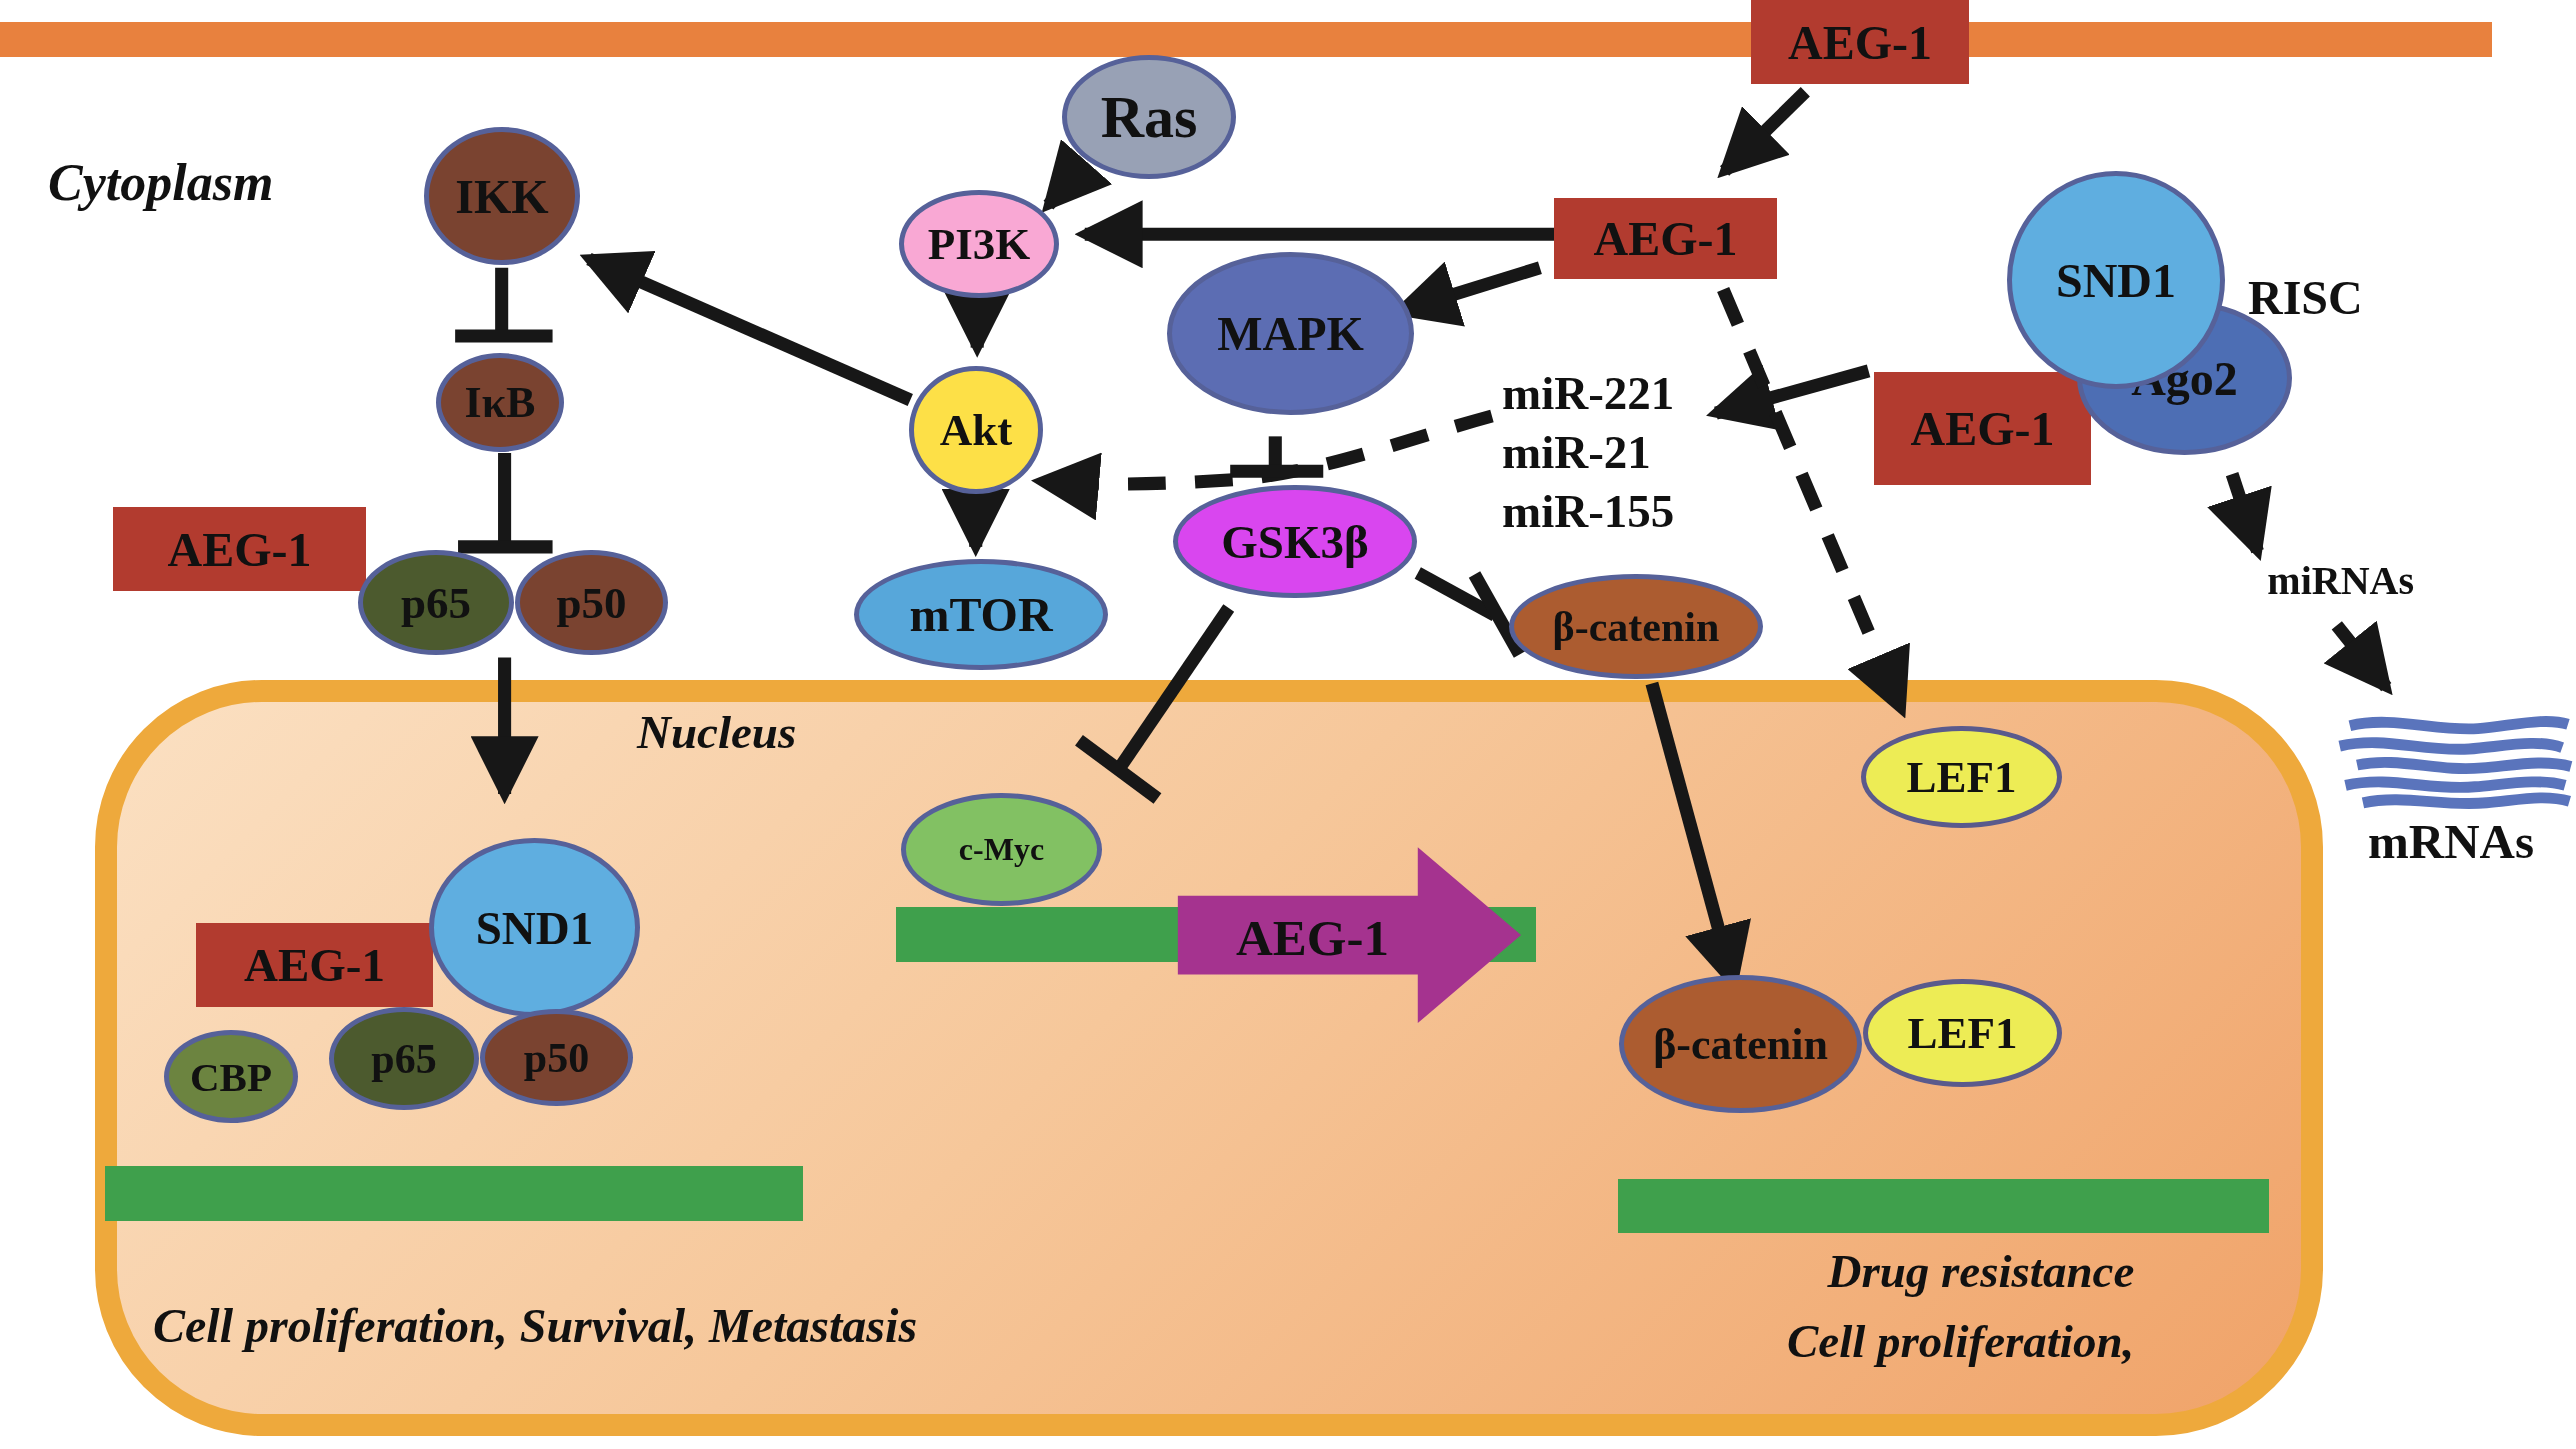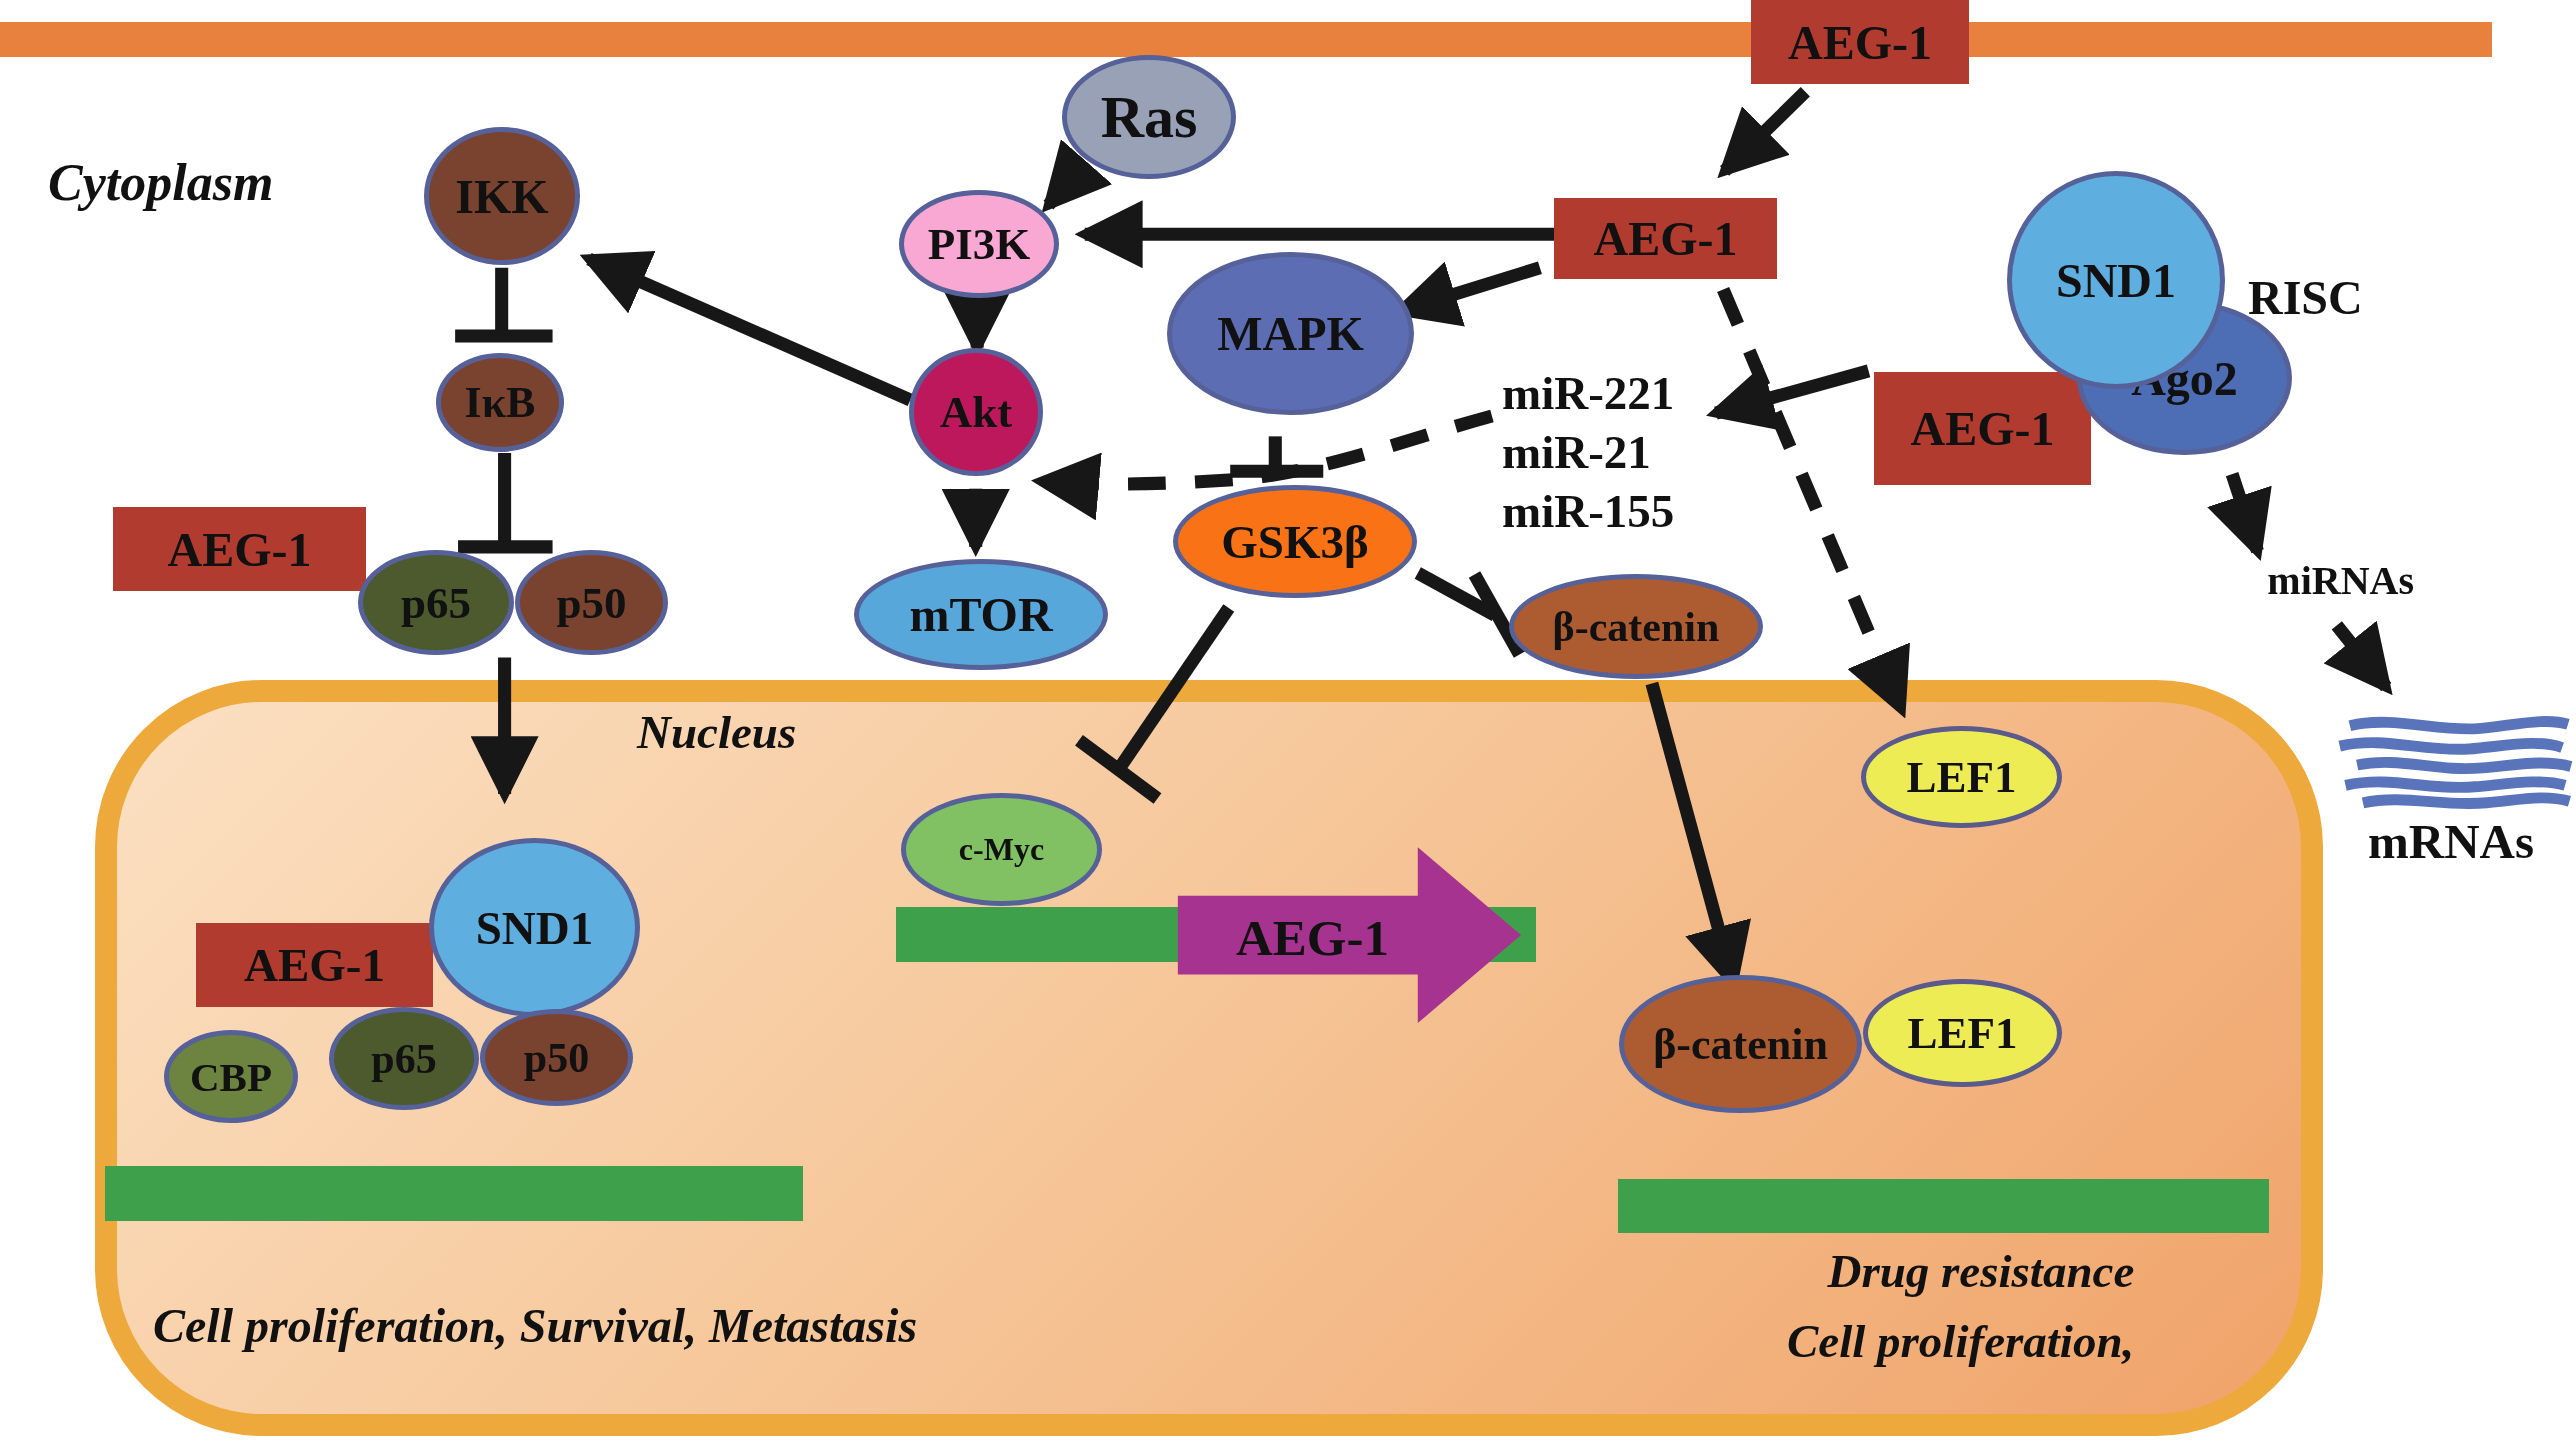--- a/index.html
+++ b/index.html
@@ -123,30 +123,30 @@
   </div>
 <div class="abs node" style="left:515px;top:550px;width:153px;height:105px;background:#7A4330;font-size:45px;">
     <span>p50</span>
   </div>
 <div class="abs node" style="left:1062px;top:55px;width:174px;height:124px;background:#98A1B5;font-size:60px;">
     <span>Ras</span>
   </div>
 <div class="abs node" style="left:899px;top:190px;width:160px;height:108px;background:#f9a8d4;font-size:45px;">
     <span>PI3K</span>
   </div>
-<div class="abs node" style="left:909px;top:348px;width:134px;height:128px;background:#be185d;font-size:45px;">
+<div class="abs node" style="left:909px;top:366px;width:134px;height:128px;background:#fde047;font-size:45px;">
     <span>Akt</span>
   </div>
 <div class="abs node" style="left:854px;top:559px;width:254px;height:111px;background:#57A7DA;font-size:48px;">
     <span>mTOR</span>
   </div>
 <div class="abs node" style="left:1167px;top:252px;width:247px;height:163px;background:#5C6DB3;font-size:48px;">
     <span>MAPK</span>
   </div>
-<div class="abs node" style="left:1173px;top:485px;width:244px;height:113px;background:#f97316;font-size:47px;">
+<div class="abs node" style="left:1173px;top:485px;width:244px;height:113px;background:#d946ef;font-size:47px;">
     <span>GSK3β</span>
   </div>
 <div class="abs node" style="left:1509px;top:574px;width:254px;height:105px;background:#AC5C30;font-size:42px;">
     <span>β-catenin</span>
   </div>
 <div class="abs node" style="left:2077px;top:301px;width:215px;height:154px;background:#4D6EB4;font-size:48px;z-index:8;">
     <span>Ago2</span>
   </div>
 <div class="abs node" style="left:2007px;top:171px;width:218px;height:218px;background:#5FAEE0;font-size:48px;z-index:9;">
     <span>SND1</span>

